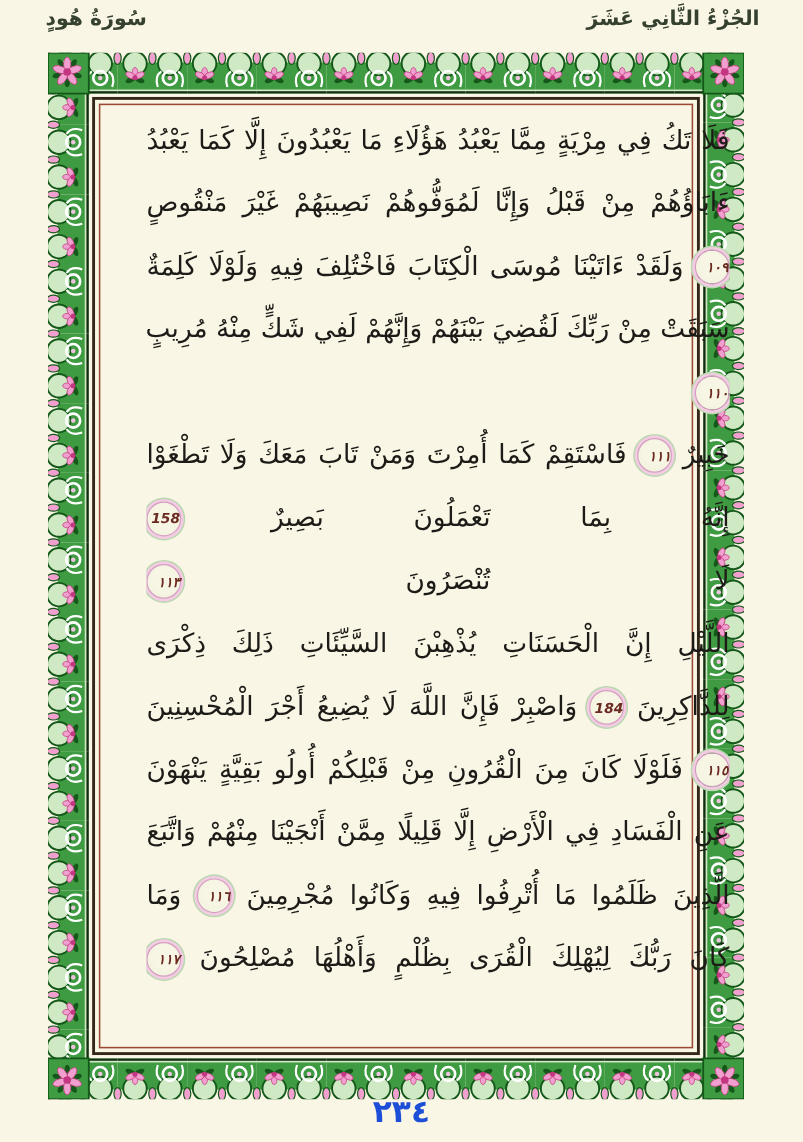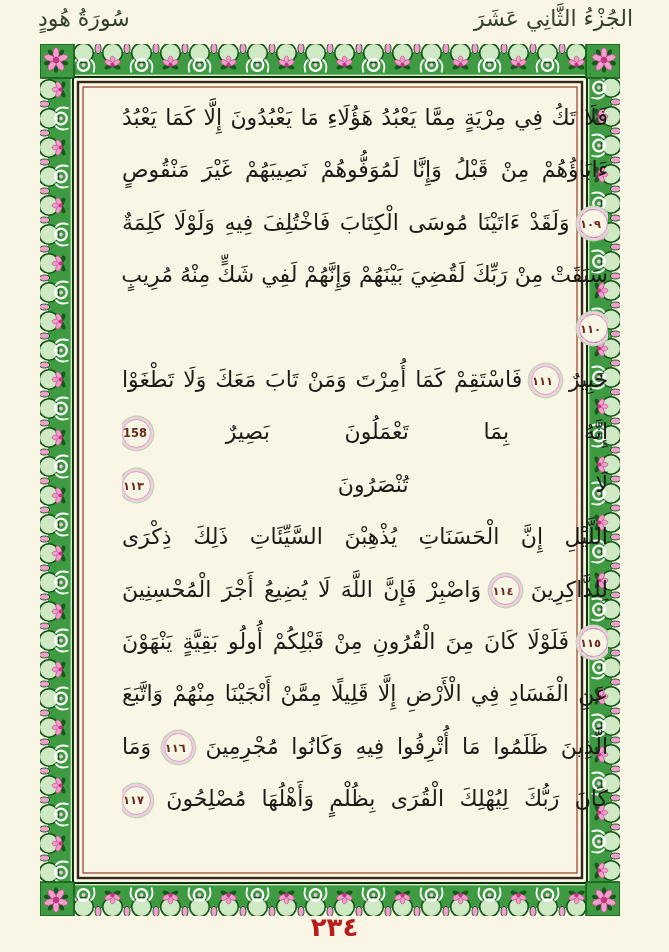--- a/index.html
+++ b/index.html
@@ -10,21 +10,21 @@
     --marker-fill:#eef3dc; --marker-ring:#d79cc3; --marker-num:#6b2a20;
   }
   html,body{margin:0;padding:0;}
   body{
     width:669px;height:952px;background:var(--background);
     font-family:"DejaVu Sans",sans-serif;overflow:hidden;
   }
   #page{position:relative;width:669px;height:952px;}
   .hdr{
     position:absolute;top:6px;color:var(--header-ink);
-    font-size:22px;font-weight:normal;direction:rtl;letter-spacing:0;
+    font-size:17px;font-weight:bold;direction:rtl;letter-spacing:0;
   }
   .hdr-right{right:36px;}
   .hdr-left{left:38px;}
   #frame{position:absolute;left:40px;top:44px;width:580px;height:872px;}
   #frame svg{display:block;}
   .c-band{fill:var(--band-green);}
   .c-scallop{fill:var(--scallop);stroke:var(--dark-green);stroke-width:1.6;}
   .c-bud{fill:var(--flower-pink);stroke:var(--dark-green);stroke-width:1;}
   .c-vine{fill:none;stroke:#ffffff;}
   .c-petal{fill:var(--flower-pink);stroke:var(--deep-pink);stroke-width:0.6;}
@@ -38,34 +38,35 @@
     position:absolute;left:88px;top:92px;width:486px;height:786px;
     direction:rtl;color:var(--ink);margin-left:34px;
   }
   .qline{
     height:52.4px;line-height:52.4px;font-size:22px;
     text-align:justify;text-align-last:justify;overflow:hidden;
     white-space:nowrap;
   }
   .qtext{display:inline;}
   .ayah-marker{
-    display:inline-flex;align-items:center;justify-content:flex-end;
+    display:inline-flex;align-items:center;justify-content:flex-start;
     width:27px;height:27px;border-radius:50%;vertical-align:middle;
     background:radial-gradient(circle at 50% 42%, #f7f5e4 0 45%, var(--marker-fill) 100%);
     border:1.4px solid var(--marker-ring);
     box-shadow:0 0 0 2.2px #f3cbe2, 0 0 0 3.4px #b7d9ae;
     line-height:normal;
+    font-style:italic;
   }
   .ayah-num{
     font-size:11.5px;font-weight:bold;color:var(--marker-num);
     direction:rtl;letter-spacing:0;
   }
   #page-number{
     position:absolute;left:0;right:0;top:912px;text-align:center;
-    font-size:26px;font-weight:bold;color:#b91c1c;direction:rtl;
+    font-size:26px;font-weight:bold;color:#1d4ed8;direction:rtl;
   }
 </style>
 </head>
 <body>
 
 <div id="page">
 
   <div class="hdr hdr-right">الجُزْءُ الثَّانِي عَشَرَ</div>
   <div class="hdr hdr-left">سُورَةُ هُودٍ</div>
 
@@ -195,21 +196,21 @@
           <span class="ayah-num">١١١</span>
         </span> <span class="qtext">فَاسْتَقِمْ كَمَا أُمِرْتَ وَمَنْ تَابَ مَعَكَ وَلَا تَطْغَوْا</span></div>
       <div class="qline"><span class="qtext">إِنَّهُ بِمَا تَعْمَلُونَ بَصِيرٌ</span> <span class="ayah-marker">
           <span class="ayah-num">158</span>
         </span> </div>
       <div class="qline"><span class="qtext">لَا تُنْصَرُونَ</span> <span class="ayah-marker">
           <span class="ayah-num">١١٣</span>
         </span> </div>
       <div class="qline"><span class="qtext">اللَّيْلِ إِنَّ الْحَسَنَاتِ يُذْهِبْنَ السَّيِّئَاتِ ذَلِكَ ذِكْرَى</span></div>
       <div class="qline"><span class="qtext">لِلذَّاكِرِينَ</span> <span class="ayah-marker">
-          <span class="ayah-num">١١٤</span>
+          <span class="ayah-num">184</span>
         </span> <span class="qtext">وَاصْبِرْ فَإِنَّ اللَّهَ لَا يُضِيعُ أَجْرَ الْمُحْسِنِينَ</span></div>
       <div class="qline"><span class="ayah-marker">
           <span class="ayah-num">١١٥</span>
         </span> <span class="qtext">فَلَوْلَا كَانَ مِنَ الْقُرُونِ مِنْ قَبْلِكُمْ أُولُو بَقِيَّةٍ يَنْهَوْنَ</span></div>
       <div class="qline"><span class="qtext">عَنِ الْفَسَادِ فِي الْأَرْضِ إِلَّا قَلِيلًا مِمَّنْ أَنْجَيْنَا مِنْهُمْ وَاتَّبَعَ</span></div>
       <div class="qline"><span class="qtext">الَّذِينَ ظَلَمُوا مَا أُتْرِفُوا فِيهِ وَكَانُوا مُجْرِمِينَ</span> <span class="ayah-marker">
           <span class="ayah-num">١١٦</span>
         </span> <span class="qtext">وَمَا</span></div>
       <div class="qline"><span class="qtext">كَانَ رَبُّكَ لِيُهْلِكَ الْقُرَى بِظُلْمٍ وَأَهْلُهَا مُصْلِحُونَ</span> <span class="ayah-marker">
           <span class="ayah-num">١١٧</span>

